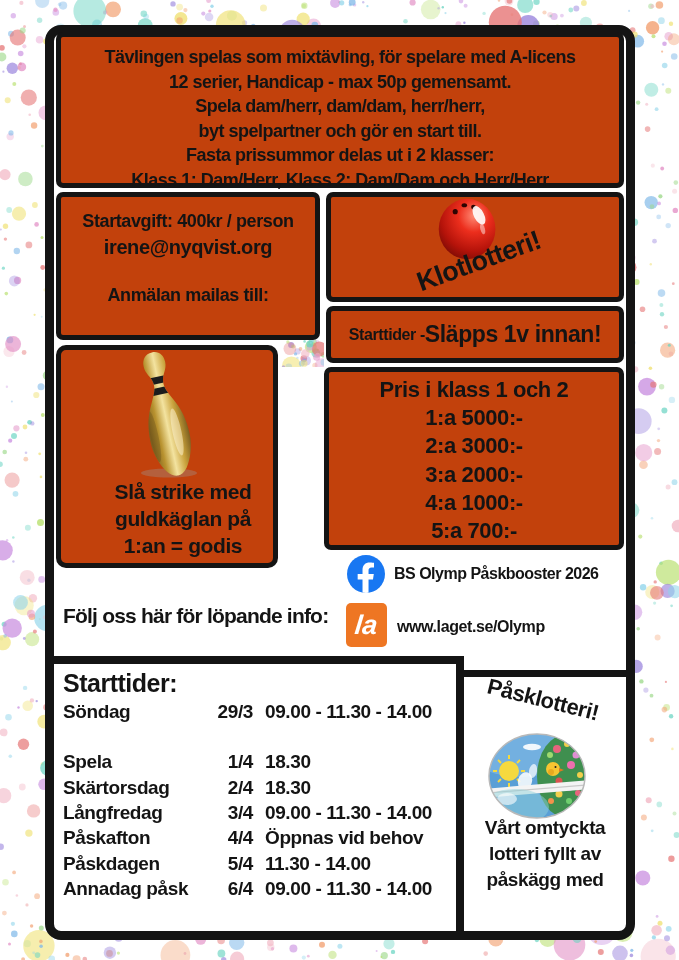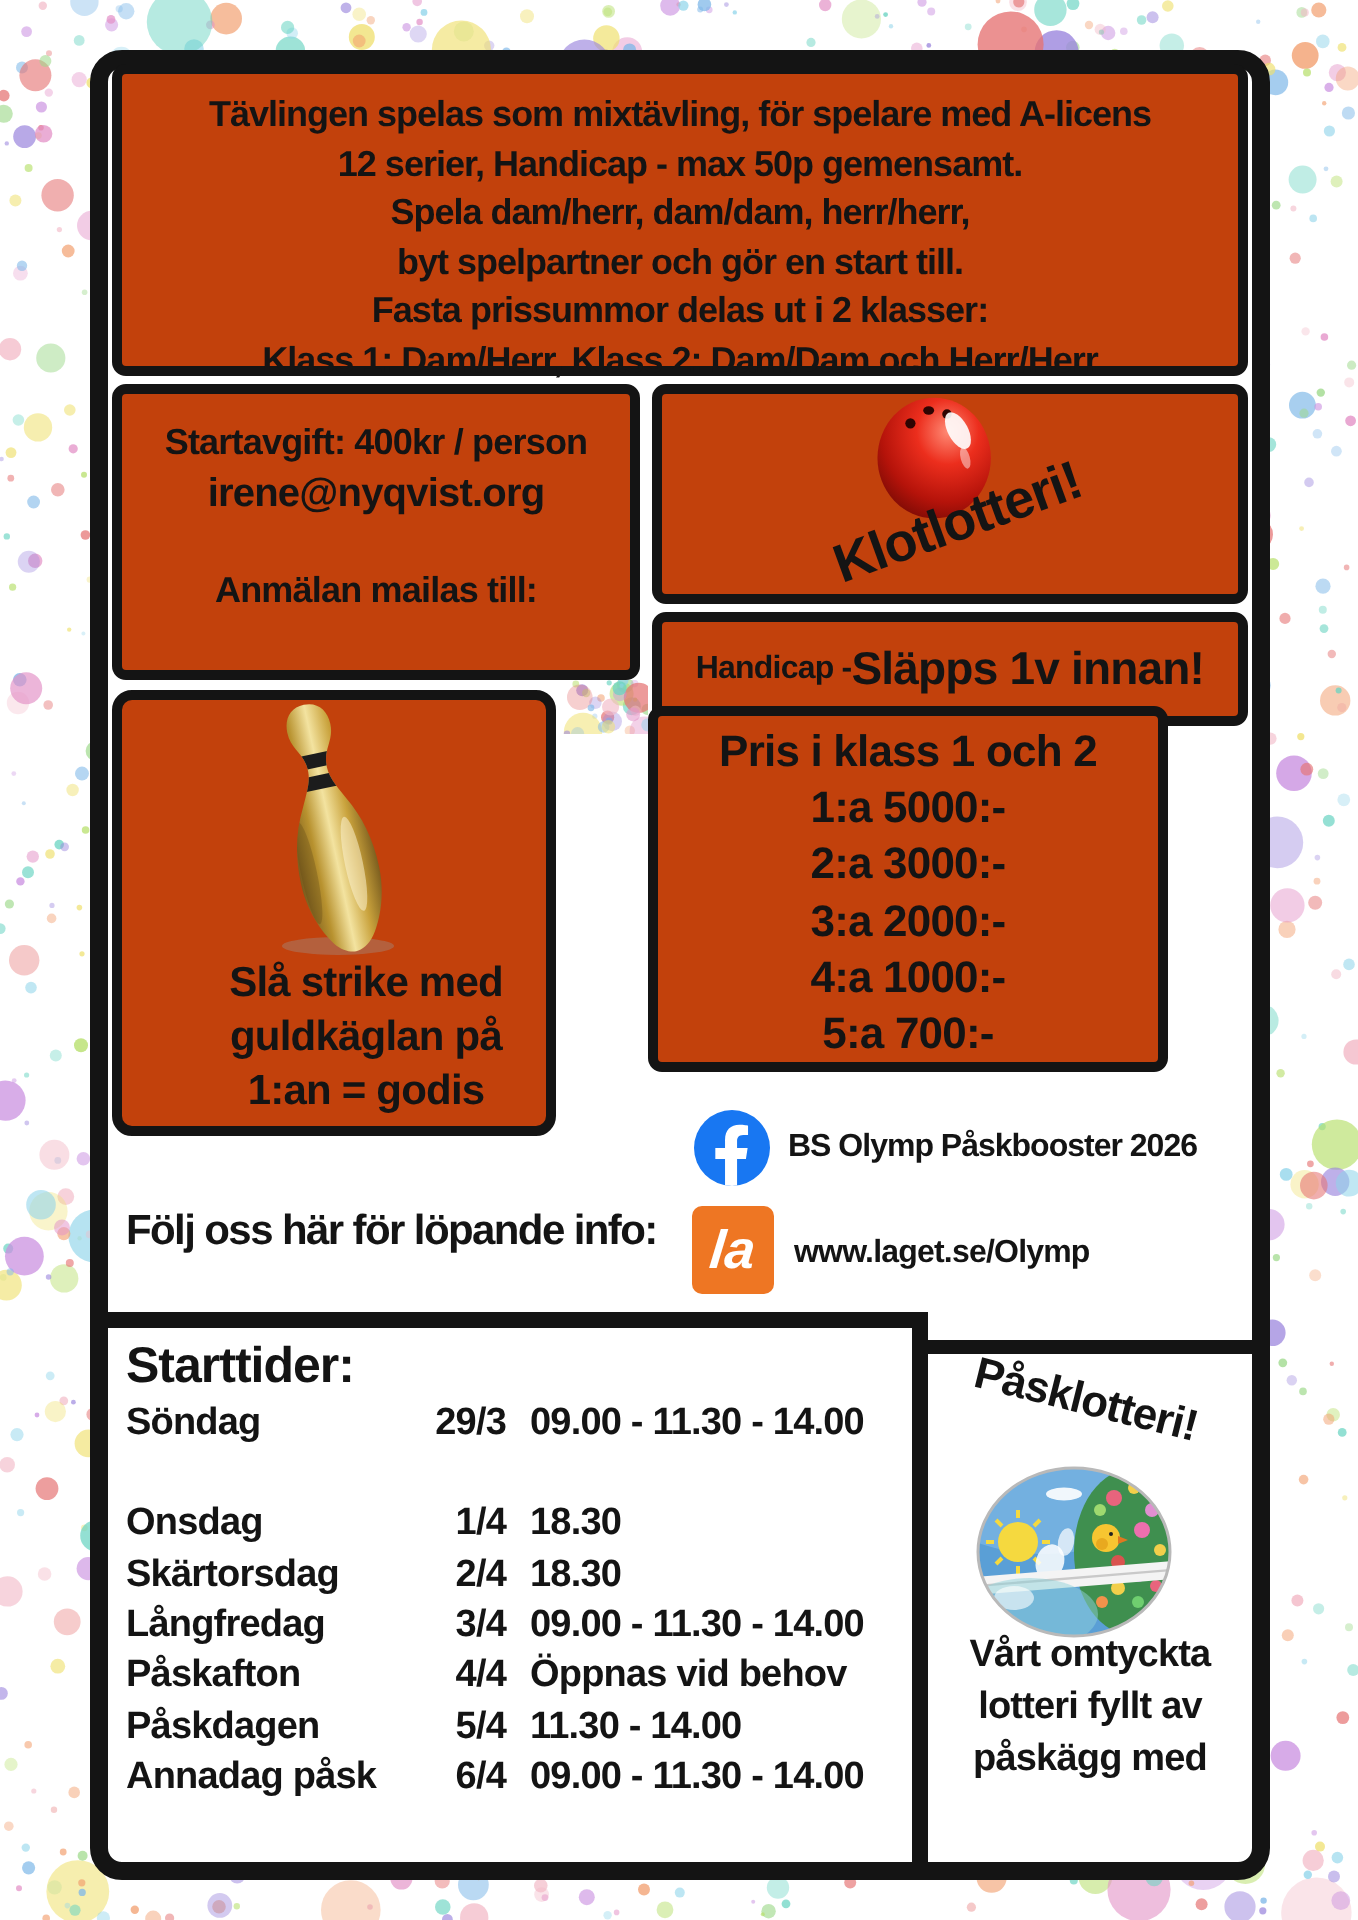--- a/index.html
+++ b/index.html
@@ -951,21 +951,21 @@
       <ellipse cx="31" cy="10" rx="3" ry="2.3" fill="#2e0402"></ellipse>
       <circle cx="41" cy="12" r="2.6" fill="#2e0402"></circle>
       <circle cx="21" cy="17" r="2.8" fill="#2e0402"></circle>
       <ellipse cx="47" cy="21" rx="5.5" ry="11" fill="#ffffff" opacity="0.9" transform="rotate(-28 47 21)"></ellipse>
       <ellipse cx="51" cy="36" rx="2.5" ry="6" fill="#ffffff" opacity="0.45" transform="rotate(-15 51 36)"></ellipse>
     </svg>
     <div class="abs t center rot" style="left:48px;top:48px;width:200px;font-size:27px;transform:rotate(-20deg);letter-spacing:-0.6px;">Klotlotteri!</div>
   </div>
 
   <div class="box" style="left:326px;top:306px;width:298px;height:57px;display:flex;align-items:center;justify-content:center;">
-    <span class="t" style="font-size:16px;">Handicap - </span>
+    <span class="t" style="font-size:16px;">Starttider - </span>
     <span class="t" style="font-size:23px;">Släpps 1v innan!</span>
   </div>
 
   <div class="box" style="left:56px;top:345px;width:222px;height:223px;border-radius:10px;">
     <svg class="abs" style="left:56px;top:-2px;" width="96" height="132" viewBox="0 0 96 132">
       <defs>
         <linearGradient id="goldg" x1="0" y1="0" x2="1" y2="0">
           <stop offset="0%" stop-color="#7a5c1e"></stop>
             <stop offset="25%" stop-color="#b8922f"></stop>
           <stop offset="50%" stop-color="#f3e3a0"></stop>
@@ -987,21 +987,21 @@
         </g>
       </g>
     </svg>
     <div class="abs" style="left:16px;top:128px;width:212px;">
       <div class="t center" style="font-size:21px;line-height:27px;">Slå strike med</div>
       <div class="t center" style="font-size:21px;line-height:27px;">guldkäglan på</div>
       <div class="t center" style="font-size:21px;line-height:27px;">1:an = godis</div>
     </div>
   </div>
 
-  <div class="box" style="left:324px;top:353px;width:260px;height:183px;">
+  <div class="box" style="left:324px;top:367px;width:300px;height:183px;">
     <div style="padding-top:4px;">
       <div class="t center" style="font-size:22px;line-height:28.2px;">Pris i klass 1 och 2</div>
       <div class="t center" style="font-size:22px;line-height:28.2px;">1:a 5000:-</div>
       <div class="t center" style="font-size:22px;line-height:28.2px;">2:a 3000:-</div>
       <div class="t center" style="font-size:22px;line-height:28.2px;">3:a 2000:-</div>
       <div class="t center" style="font-size:22px;line-height:28.2px;">4:a 1000:-</div>
       <div class="t center" style="font-size:22px;line-height:28.2px;">5:a 700:-</div>
     </div>
   </div>
 
@@ -1035,21 +1035,21 @@
       <span class="t cday">Söndag</span>
       <span class="t cdate">29/3</span>
       <span class="t ctimes">09.00 - 11.30 - 14.00</span>
     </div>
     <div class="row">
       <span class="t cday"></span>
       <span class="t cdate"></span>
       <span class="t ctimes"></span>
     </div>
     <div class="row">
-      <span class="t cday">Onsdag</span>
+      <span class="t cday">Spela</span>
       <span class="t cdate">1/4</span>
       <span class="t ctimes">18.30</span>
     </div>
     <div class="row">
       <span class="t cday">Skärtorsdag</span>
       <span class="t cdate">2/4</span>
       <span class="t ctimes">18.30</span>
     </div>
     <div class="row">
       <span class="t cday">Långfredag</span>

